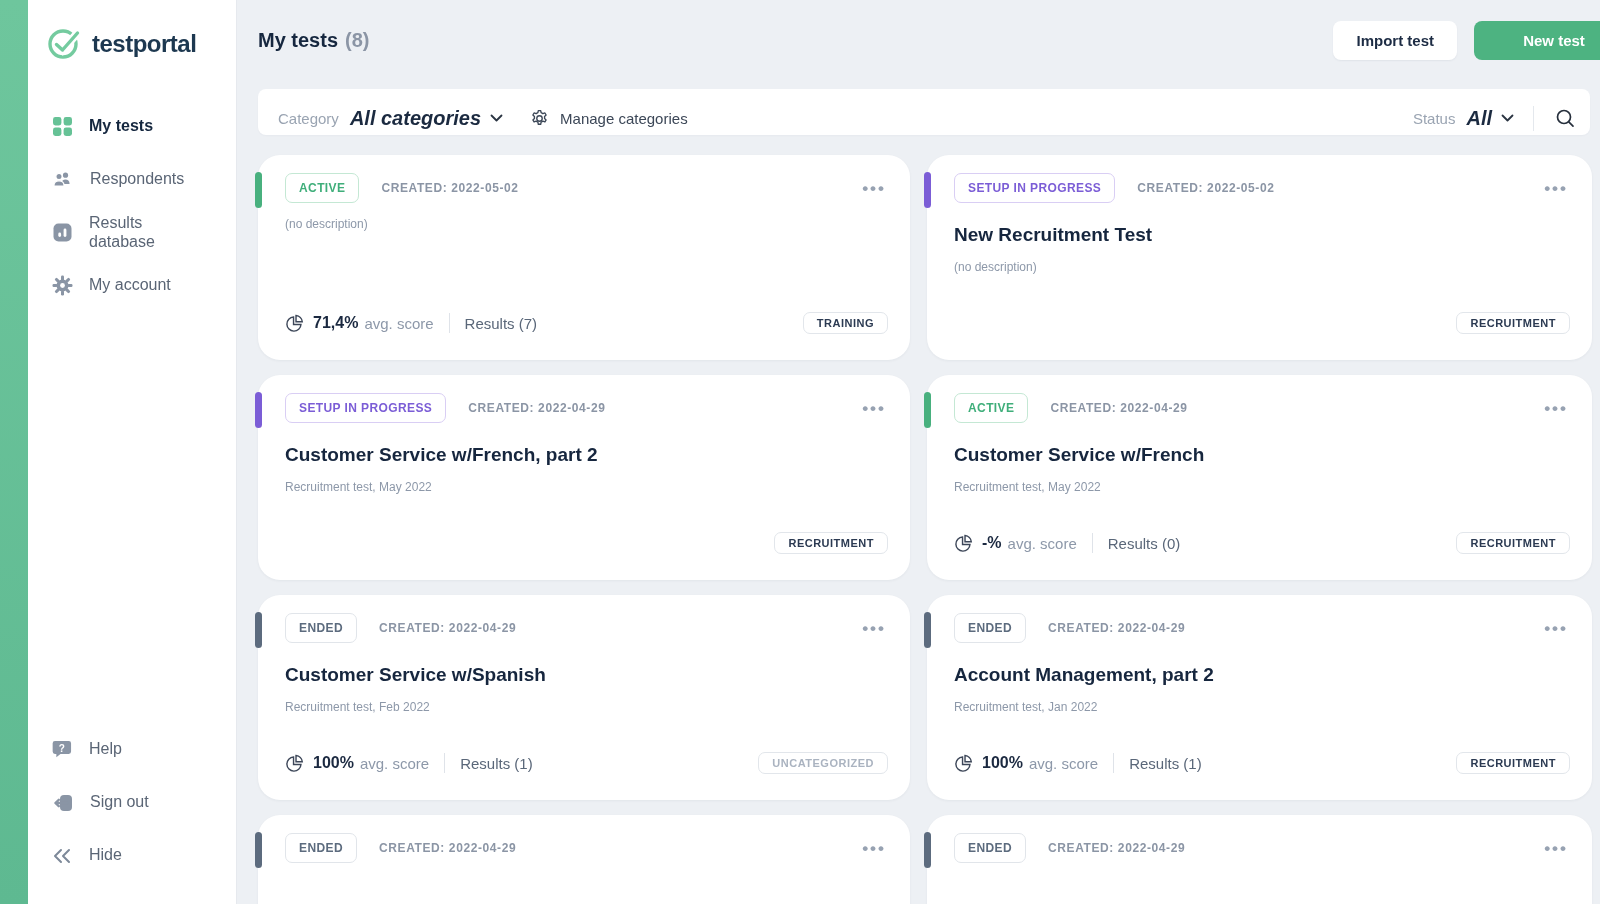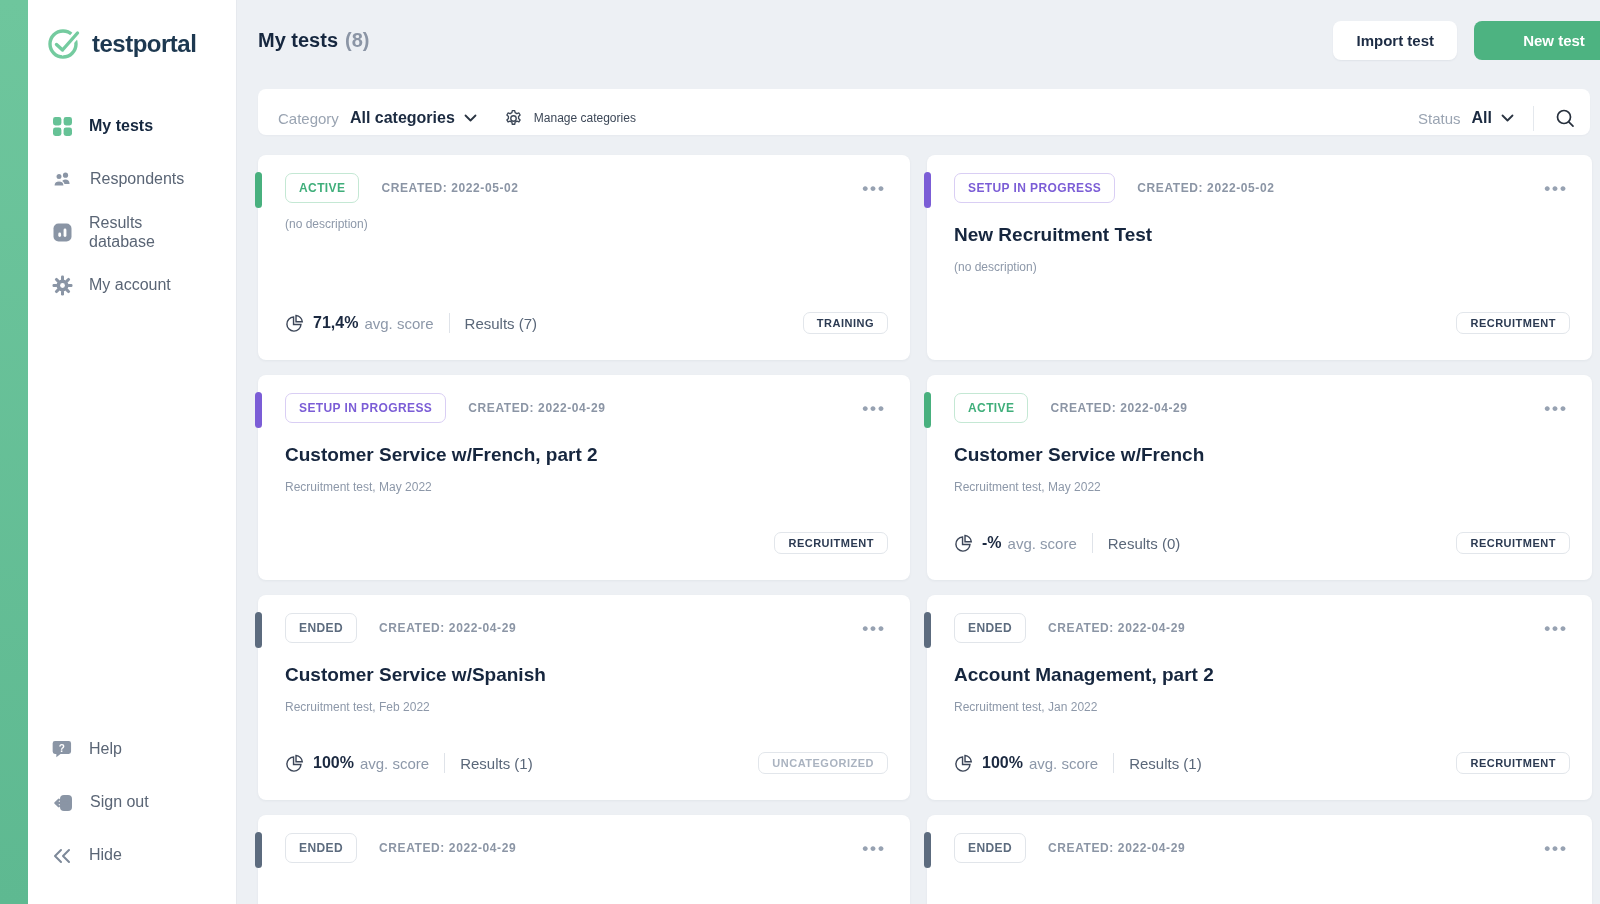--- a/index.html
+++ b/index.html
@@ -29,30 +29,30 @@
   .header-actions { margin-left:auto; display:flex; align-items:center; gap:17px; }
   .btn { border:none; border-radius:8px; font-family:inherit; font-size:15px; font-weight:700; cursor:pointer; height:39px; }
   .btn-secondary { background:#ffffff; color:#1d2c44; padding:0 23px; box-shadow:0 1px 2px rgba(20,35,60,.06); }
   .btn-primary { background:#4db381; color:#ffffff; padding:0 26px; width:160px; margin-right:-44px; }
 
   
   .filter-bar { height:46px; background:#ffffff; border-radius:8px; display:flex; align-items:center;
                 padding:12px 0 0 20px; margin-top:9px; box-shadow:0 1px 2px rgba(20,35,60,.03); }
   .muted-label { font-size:15px; color:#9aa4b2; }
   .select { display:flex; align-items:center; gap:9px; margin-left:11px; cursor:pointer; }
-  .select-value { font-size:16px; font-weight:700; color:#1b2a40; }
+  .select-value { font-size:20px; font-weight:700; color:#1b2a40;font-style:italic; }
   .manage-cats { display:flex; align-items:center; gap:11px; margin-left:27px; cursor:pointer; }
-  .manage-label { font-size:12px; color:#3c4757; }
+  .manage-label { font-size:15px; color:#3c4757; }
   .filter-right { margin-left:auto; display:flex; align-items:center; }
   .vrule { width:1px; height:25px; background:#e4e8ed; margin:0 20px 0 19px; }
   .search-btn { background:none; border:none; cursor:pointer; display:flex; padding:0 14px 0 0; }
 
   
   .cards { display:grid; grid-template-columns:652px 665px; grid-auto-rows:205px; column-gap:17px; row-gap:15px; margin-top:20px; }
-  .card { position:relative; background:#ffffff; border-radius:8px; padding:18px 22px 20px 27px;
+  .card { position:relative; background:#ffffff; border-radius:22px; padding:18px 22px 20px 27px;
           box-shadow:0 1px 3px rgba(16,30,54,.05); display:flex; flex-direction:column; }
   .accent-pill { position:absolute; left:-3px; top:17px; width:7px; height:36px; border-radius:4px; }
   .st-active  .accent-pill { background:#48b07e; }
   .st-setup   .accent-pill { background:#7b5dd6; }
   .st-ended   .accent-pill { background:#5c6b7e; }
   .card-top { display:flex; align-items:center; }
   .status-badge { border:1px solid; border-radius:7px; padding:7px 13px; font-size:12px; font-weight:700; letter-spacing:.4px; background:#fff; }
   .st-active  .status-badge { color:#3fae7a; border-color:#c4e8d4; }
   .st-setup   .status-badge { color:#7b5dd6; border-color:#d9cef4; }
   .st-ended   .status-badge { color:#5c6b7e; border-color:#e1e5ea; }

